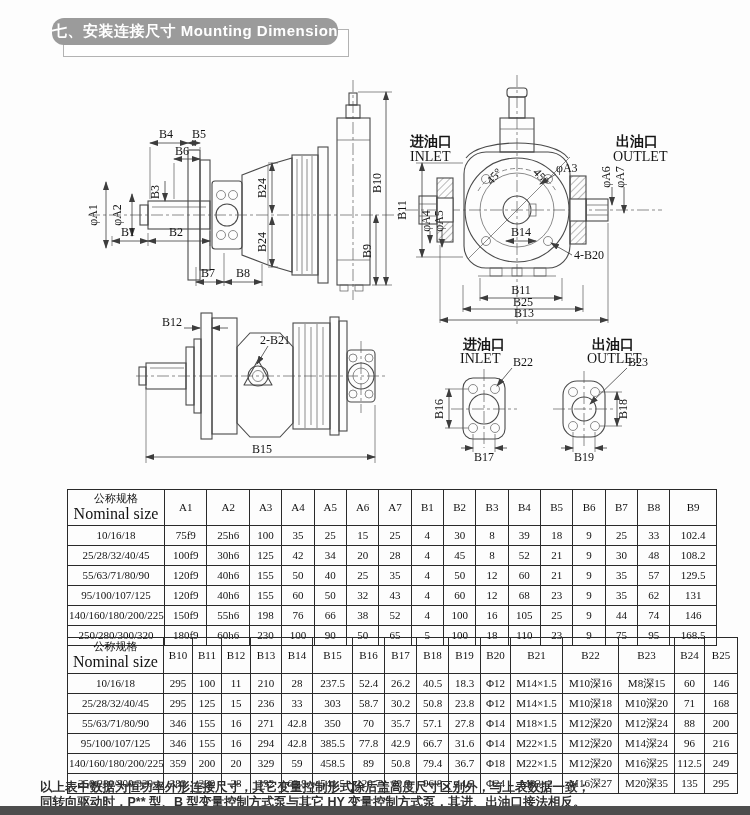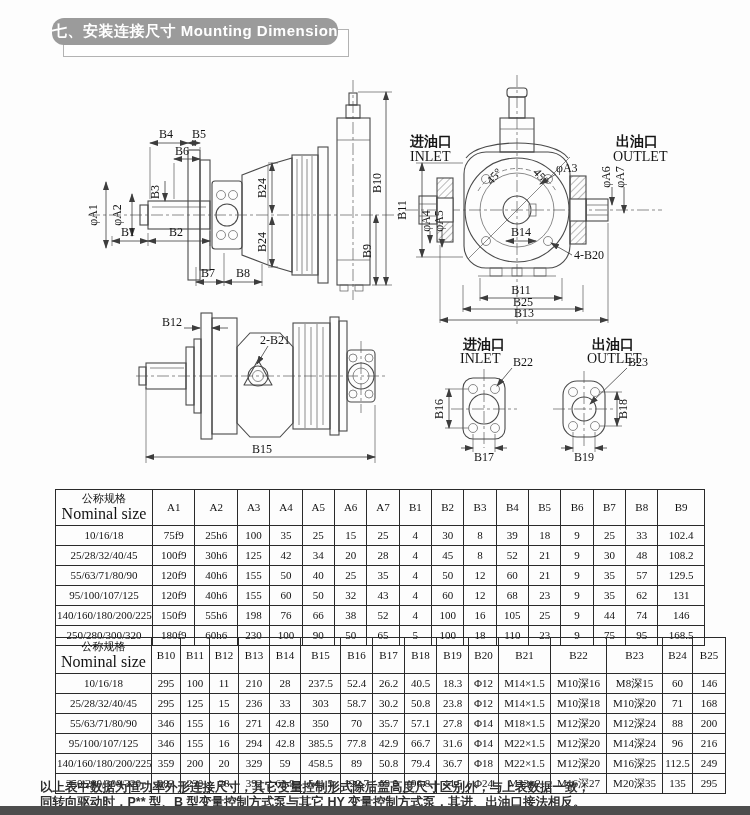--- a/index.html
+++ b/index.html
@@ -18,21 +18,21 @@
   .dim{fill:none;stroke:#3d3d3d;stroke-width:.8;}
   .cl{fill:none;stroke:#5a5a5a;stroke-width:.7;stroke-dasharray:12 3 3 3;}
   .dash{stroke-dasharray:5 3;}
   text.dlab{font:12px "Liberation Serif",serif;fill:#141414;}
   text.port{font:14px "Liberation Serif",serif;fill:#141414;}
   text.portzh{font:600 14px "Liberation Serif",serif;fill:#141414;}
   
   .tbl-wrap1{position:absolute;left:55px;top:489px;}
   .tbl-wrap2{position:absolute;left:55px;top:637px;}
   table.dim-table{border-collapse:collapse;table-layout:fixed;width:650px;
-      font:11px "Liberation Serif",serif;color:#111;}
+      font:11px "Liberation Serif",serif;color:#111;margin-left:12px;}
   table.dim-table th,table.dim-table td{border:1px solid #2a2a2a;text-align:center;
       padding:0 1px;height:19px;line-height:1.15;overflow:hidden;white-space:nowrap;}
   table.dim-table thead th{height:35px;font-weight:normal;}
   table.dim-table thead th.nom{font-weight:normal;}
   .nom-zh{font-size:11px;}
   .nom-en{font-size:16px;}
   
   .footer{position:absolute;left:40px;top:780px;width:695px;
       font:bold 12.5px "Liberation Sans",sans-serif;color:#2e2e2e;line-height:15px;}
   .footer .l2{text-decoration:underline;text-underline-offset:3px;}

